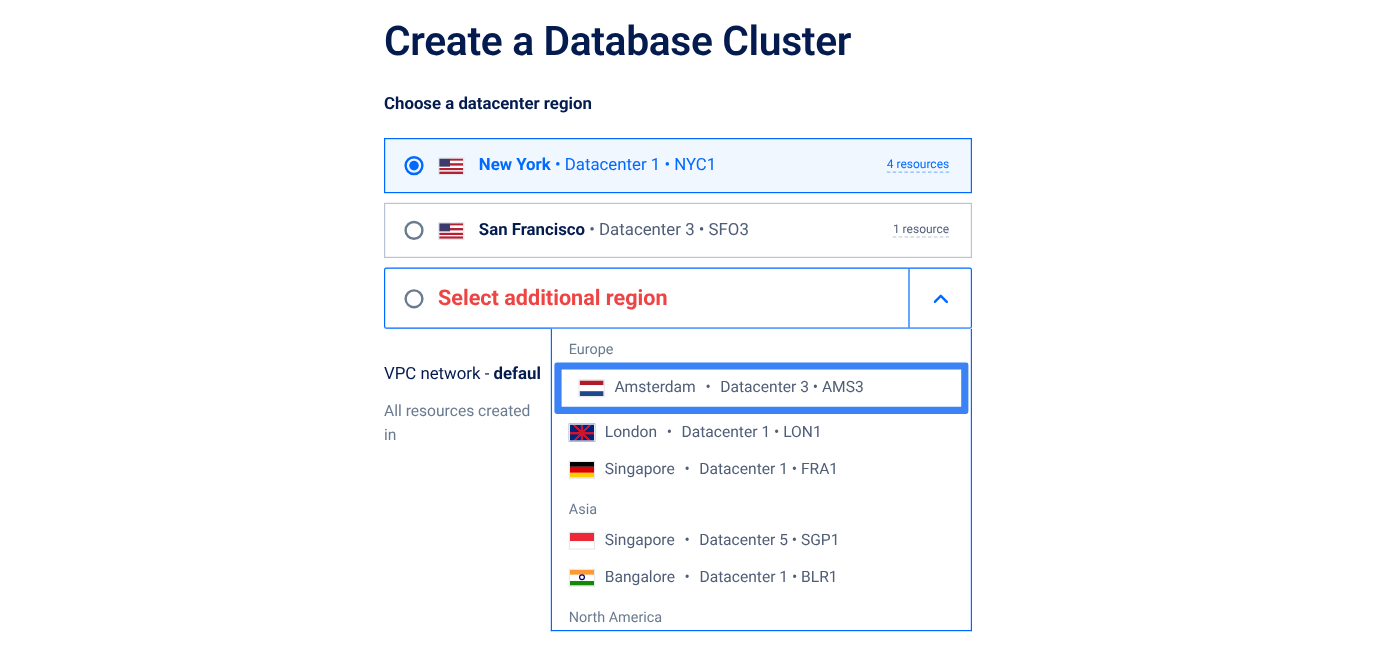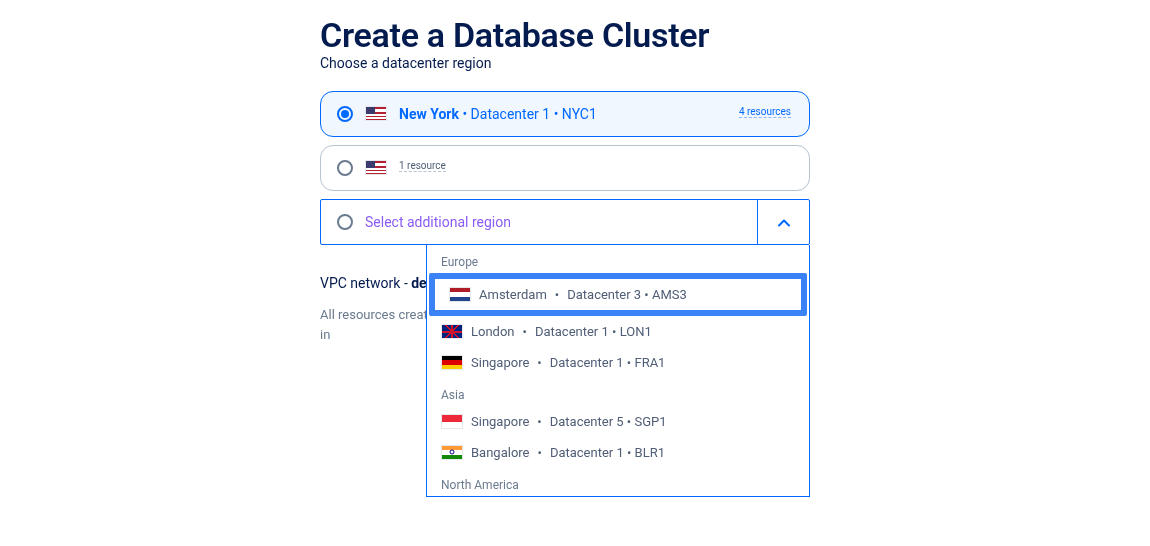--- a/index.html
+++ b/index.html
@@ -13,36 +13,37 @@
     }
     .container {
       width: 490px;
       margin-left: 320px;
       padding-top: 15px;
     }
     .page-title {
       font-size: 34px;
       font-weight: 600;
       color: #031b4e;
+      margin-bottom: 24px;
       letter-spacing: -0.3px;
     }
     .section-label {
       font-size: 14px;
-      font-weight: 400;
+      font-weight: 700;
       color: #031b4e;
       margin-bottom: 20px;
     }
 
     
     .option-card {
       border: 1px solid #b8c3d4;
-      border-radius: 13px;
+      border-radius: 0;
       padding: 14px 18px 14px 16px;
       display: flex;
-      align-items: flex-start;
+      align-items: center;
       gap: 12px;
       margin-bottom: 8px;
       cursor: pointer;
       background: #fff;
     }
     .option-card.selected {
       border-color: #0069ff;
       background: #f1f7ff;
     }
     .radio-outer {
@@ -148,44 +149,44 @@
     }
     .select-trigger-left {
       flex: 1;
       display: flex;
       align-items: center;
       gap: 12px;
       padding: 14px 16px;
     }
     .select-trigger-left .radio-outer { border-color:#6a7a8f; }
     .select-trigger-label {
-      font-size: 14px;
-      font-weight: 400;
-      color: #8b5cf6;
+      font-size: 18px;
+      font-weight: 700;
+      color: #ef4444;
     }
     .select-caret-wrap {
       width: 52px;
       align-self: stretch;
       display: flex;
       align-items: center;
       justify-content: center;
       border-left: 1px solid #0069ff;
     }
     .select-caret {
       color: #0069ff;
       font-size: 14px;
       line-height: 1;
     }
 
     
     .dropdown {
       position: absolute;
       top: 100%;
       right: 0;
-      width: 384px;
+      width: 351px;
       background: #fff;
       border: 1px solid #0069ff;
       border-top: none;
       z-index: 10;
     }
     .dropdown-group {
       padding: 10px 14px 4px;
       font-size: 12px;
       color: #6a7a8f;
     }
@@ -263,20 +264,23 @@
             <div class="red"></div>
           </div>
       </div>
       <div class="rest">
           <div class="white"></div>
           <div class="red"></div>
           <div class="white"></div>
           <div class="red"></div>
         </div>
     </div>
+    <span class="region-label">
+      <span class="region-name">San Francisco</span><span class="region-detail"> • Datacenter 3 • SFO3</span>
+    </span>
     <span class="resource-link">1 resource</span>
   </div>
 
   <div class="select-container">
     <div class="select-trigger">
       <div class="select-trigger-left">
         <div class="radio-outer"></div>
         <span class="select-trigger-label">Select additional region</span>
       </div>
       <div class="select-caret-wrap">

